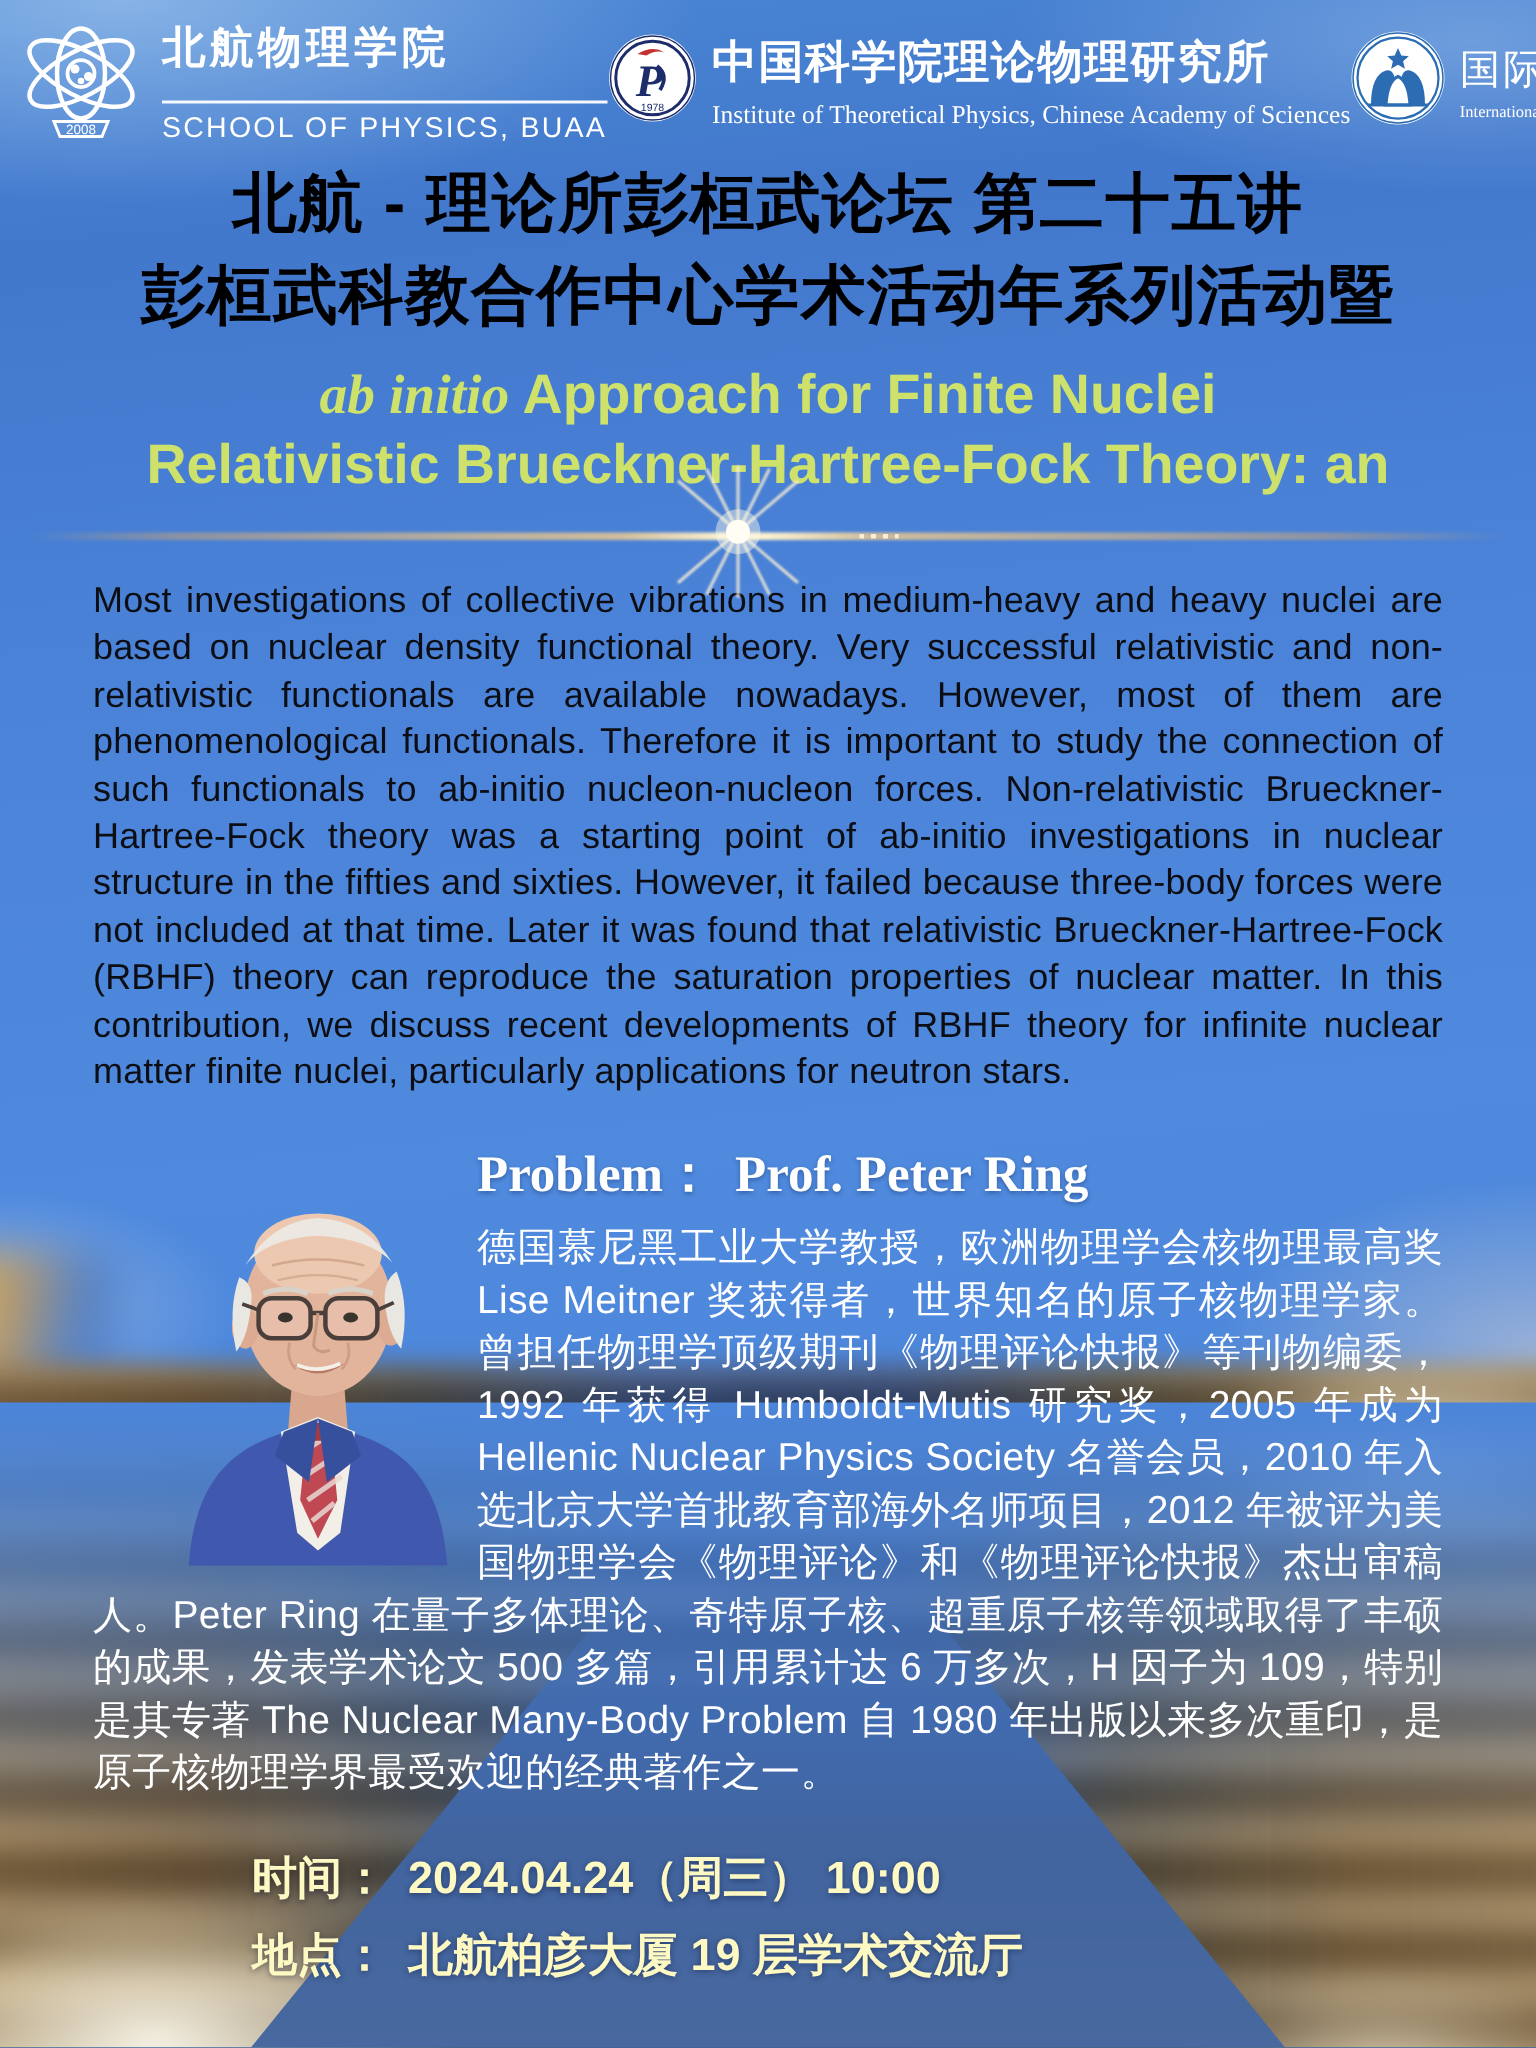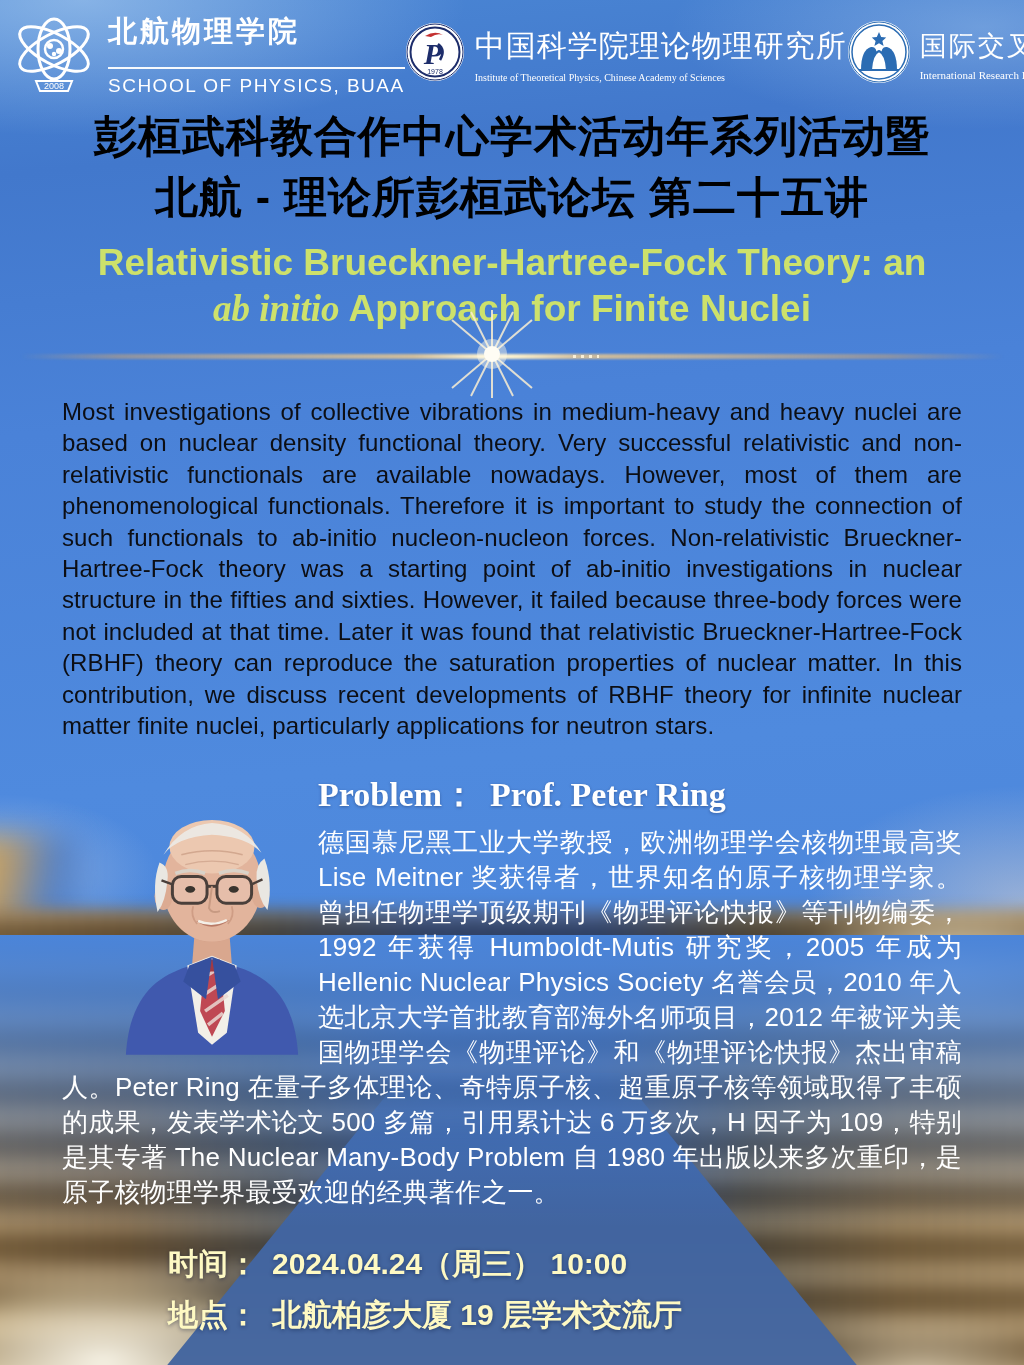--- a/index.html
+++ b/index.html
@@ -54,22 +54,22 @@
     display:flex; align-items:center; justify-content:space-between;
     padding:12px 10px 0 8px; color:#fff; height:96px;
   }
   .logo{ display:flex; align-items:center; }
   .logo .emblem{ flex:none; }
   .l1-text{ margin-left:8px; }
   .l1-cn{ font-size:29px; font-weight:bold; letter-spacing:3px; padding-bottom:15px;
           border-bottom:2px solid rgba(255,255,255,.95); white-space:nowrap; }
   .l1-en{ font-size:19px; letter-spacing:1.5px; padding-top:6px; white-space:nowrap; }
   .l2-text{ margin-left:10px; }
-  .l2-cn{ font-size:30px; letter-spacing:1px; white-space:nowrap; }
-  .l2-en{ font-family:"Liberation Serif", serif; font-size:10px; margin-top:5px; white-space:nowrap; }
+  .l2-cn{ font-size:30px; letter-spacing:1px; white-space:nowrap;font-weight:bold; }
+  .l2-en{ font-family:"Liberation Serif", serif; font-size:17px; margin-top:5px; white-space:nowrap; }
   .l3-text{ margin-left:9px; }
   .l3-cn{ font-size:27px; letter-spacing:2px; white-space:nowrap; }
   .l3-en{ font-family:"Liberation Serif", serif; font-size:11px; margin-top:5px; white-space:nowrap; }
 
   
   .title-cn{
     margin-top:10px; text-align:center; color:#000; font-weight:bold;
     font-size:43px; line-height:61px; letter-spacing:1px;
   }
   .title-en{
@@ -85,21 +85,21 @@
     background:linear-gradient(90deg, rgba(190,150,105,0) 0%, rgba(205,165,115,.5) 10%,
       rgba(232,200,145,.85) 40%, rgba(255,243,205,.98) 47%, rgba(255,243,205,.98) 50%,
       rgba(232,200,145,.85) 57%, rgba(205,165,115,.5) 88%, rgba(190,150,105,0) 100%);
   }
   .flare .star{ position:absolute; left:48%; top:22px; transform:translate(-50%,-50%); }
   .flare .dots{ position:absolute; left:56%; top:21px; width:26px; height:3px;
     background:repeating-linear-gradient(90deg, rgba(255,245,220,.9) 0 3px, transparent 3px 8px); }
 
   
   .abstract{
-    margin:16px 62px 0 62px; text-align:justify;
+    margin:4px 62px 0 62px; text-align:justify;
     font-size:24px; line-height:31.4px; color:#0c0e14; letter-spacing:.1px;
   }
 
   
   .speaker-section{ margin:30px 62px 0 62px; }
   .photo-float{ float:left; width:256px; height:292px; }
   .photo-float svg{ display:block; margin:14px 0 0 50px; }
   .speaker-heading{
     font-family:"Liberation Serif", serif; font-weight:bold; font-size:34px;
     color:#fff; line-height:48px; text-shadow:0 1px 3px rgba(10,20,60,.35);
@@ -186,27 +186,27 @@
           </svg>
         </span>
         <span class="l3-text">
           <div class="l3-cn">国际交叉科学研究院</div>
           <div class="l3-en">International Research Institute for Multidisciplinary Science</div>
         </span>
       </div>
     </div>
 
     <div class="title-cn">
+      <div>北航 - 理论所彭桓武论坛 第二十五讲</div>
       <div>彭桓武科教合作中心学术活动年系列活动暨</div>
-      <div>北航 - 理论所彭桓武论坛 第二十五讲</div>
     </div>
 
     <div class="title-en">
+      <div><span class="it">ab initio</span><span> Approach for Finite Nuclei</span></div>
       <div>Relativistic Brueckner-Hartree-Fock Theory: an</div>
-      <div><span class="it">ab initio</span><span> Approach for Finite Nuclei</span></div>
     </div>
 
     <div class="flare">
       <div class="beam"></div>
       <div class="dots"></div>
       <span class="star">
         <svg width="130" height="92" viewBox="0 0 130 92">
           <g stroke="rgba(250,238,210,0.85)" stroke-width="2" filter="blur(0.6px)">
             <line x1="65" y1="2" x2="65" y2="90"></line>
             <line x1="25" y1="12" x2="105" y2="80"></line>

